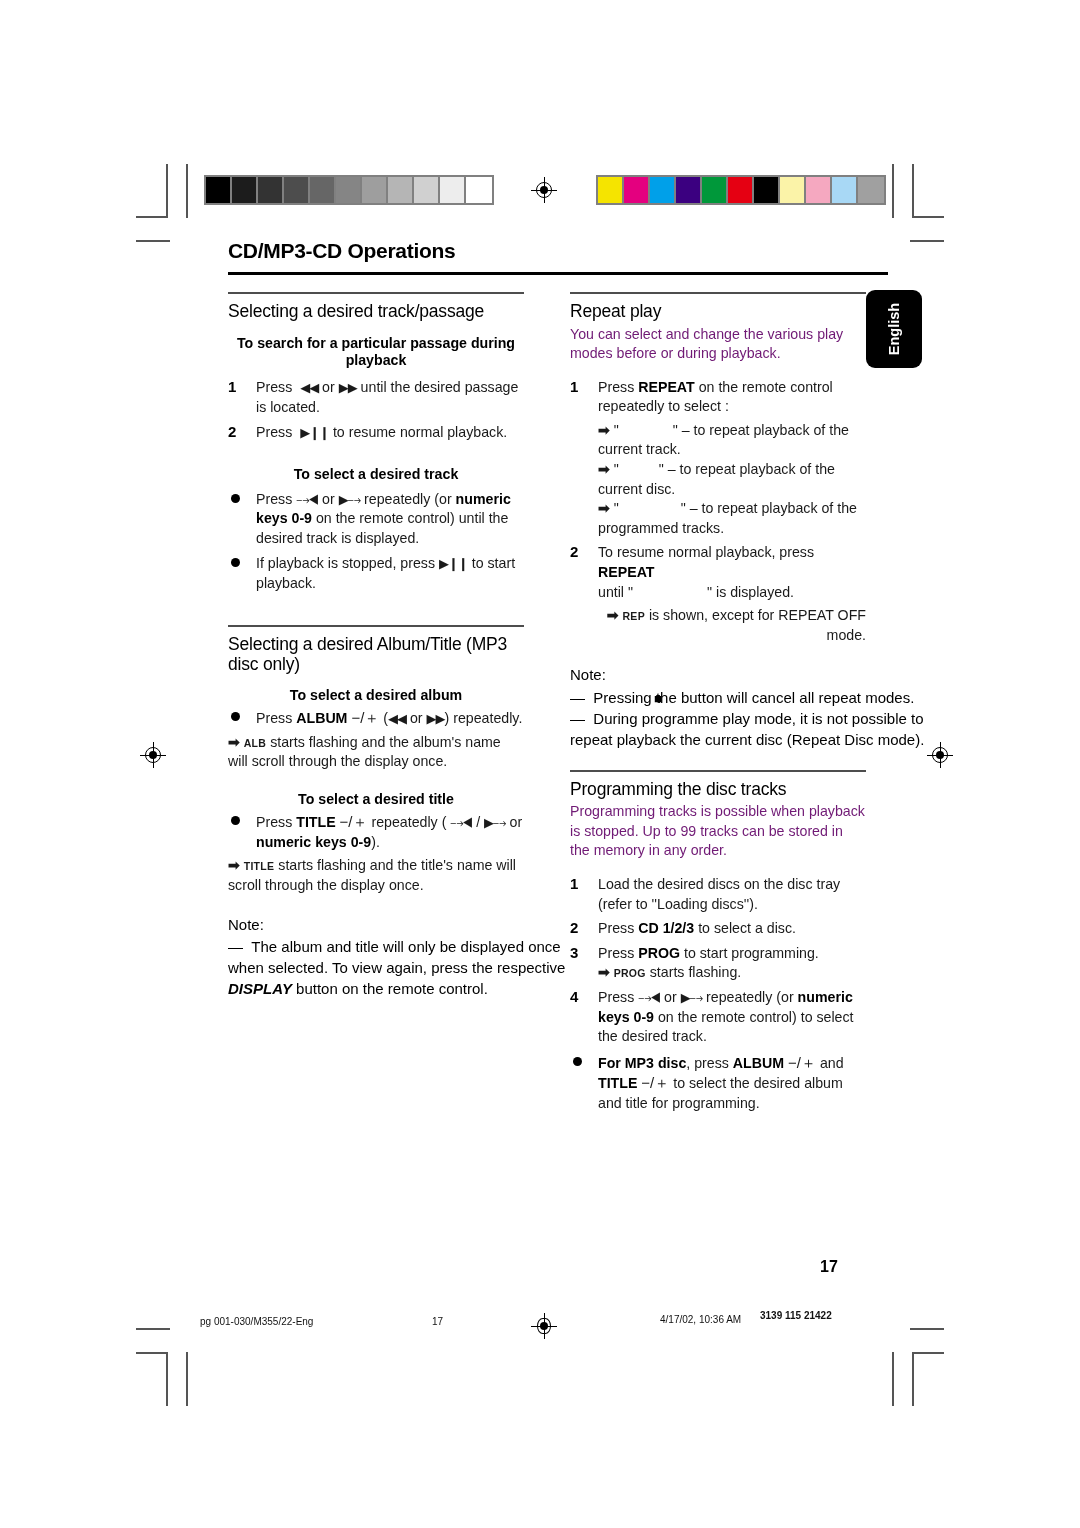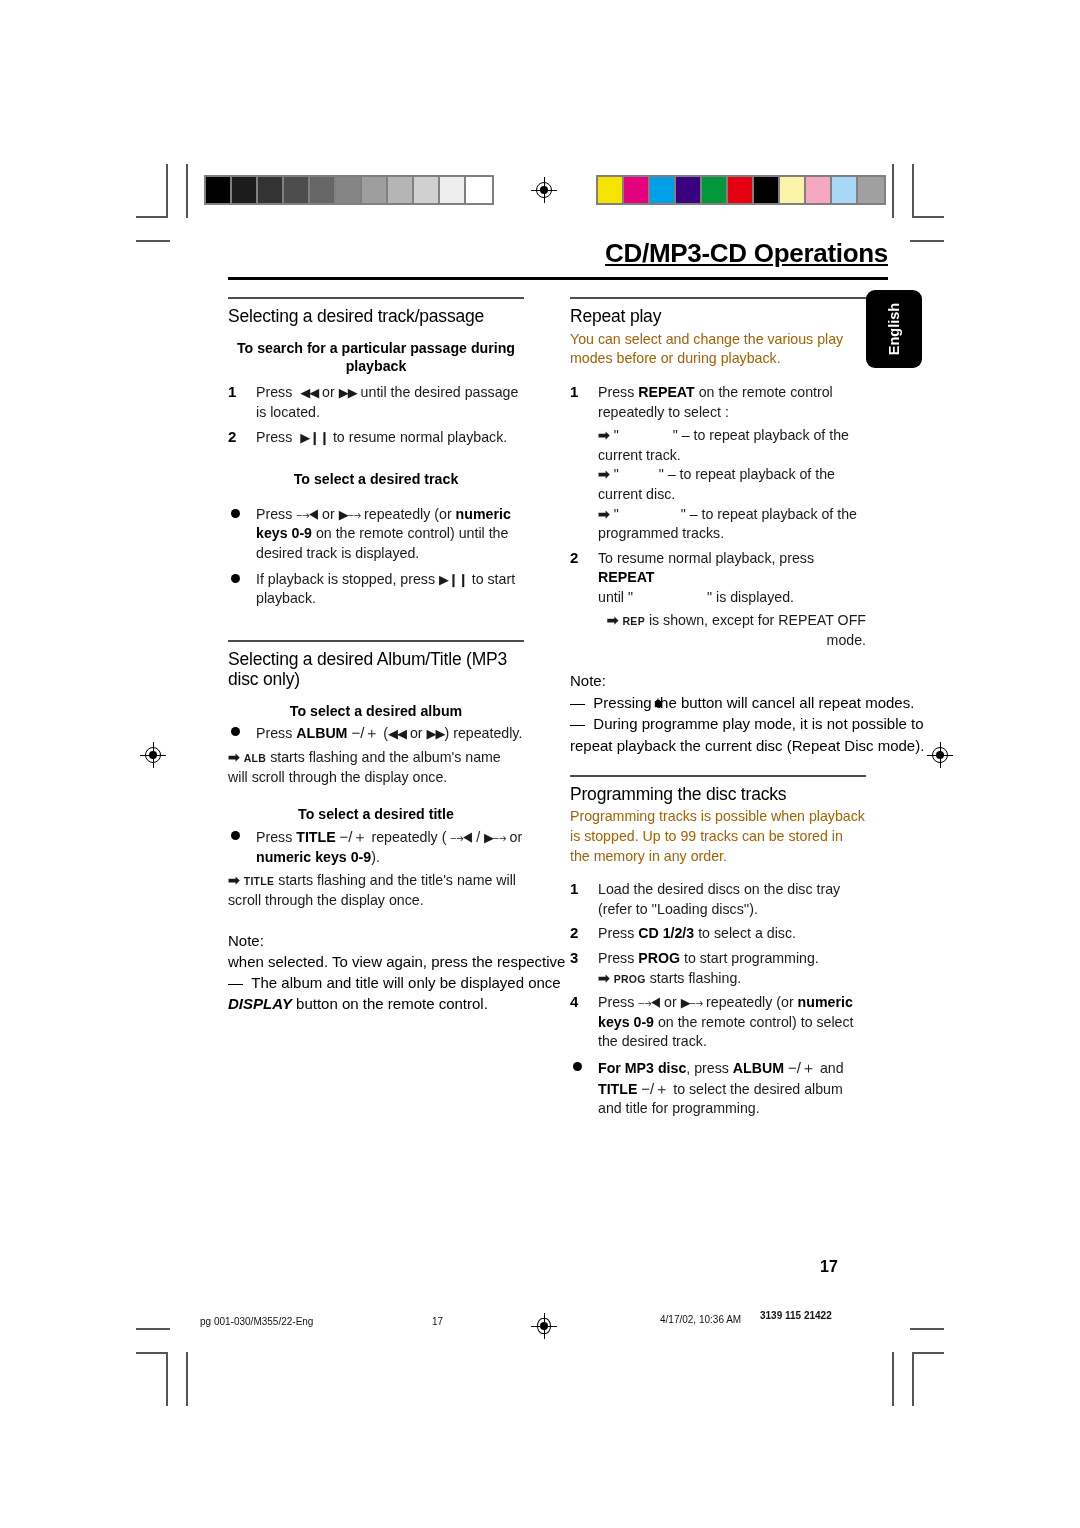--- a/index.html
+++ b/index.html
@@ -30,48 +30,46 @@
 
   
   .barstrip { position:absolute; display:flex; border:2px solid #808080; box-sizing:border-box; }
   .barstrip .sw { width:26px; height:100%; border-right:2px solid #808080; box-sizing:border-box; }
   .barstrip .sw:last-child { border-right:none; }
 
   
   .content { position:absolute; left:228px; top:240px; width:660px; }
 
   .doc-title {
-    text-align:right;
-    font-size:26px;
+    font-size:21px;
     font-weight:bold;
     letter-spacing:-0.3px;
     margin:0 0 10px 0;
     line-height:1.05;
-    text-decoration:underline;
   }
   .title-rule { height:3px; background:#000; margin-bottom:17px; }
 
   .cols { position:relative; }
   .col { position:absolute; top:0; width:296px; }
   .col-left  { left:0; }
   .col-right { left:342px; }
 
   .sec-rule { height:2px; background:#4d4d4d; margin-bottom:7px; }
   h2.sec-head {
     font-size:17.5px; font-weight:normal; margin:0 0 13px 0;
     line-height:1.17; letter-spacing:-0.2px;
   }
   h3.sub-head {
     font-size:14.2px; font-weight:bold; margin:0 0 3px 0;
     line-height:1.25;
     text-align:center;
   }
   p.body {
     font-size:14.2px; margin:0 0 3px 0; line-height:1.38;
-    color:#a16207; font-weight:350;
+    color:#701a75; font-weight:350;
   }
   .spacer-sm { height:11px; }
   .spacer-md { height:19px; }
   .spacer-lg { height:27px; }
 
   
   .step { position:relative; padding-left:28px; margin-bottom:4px; }
   .step .num {
     position:absolute; left:0; top:0; width:20px;
     font-size:15px; font-weight:bold; text-align:left;
@@ -223,21 +221,21 @@
           <span class="txt">Press&nbsp; <span class="glyph">◀◀</span> or <span class="glyph">▶▶</span> until the desired passage is located.</span>
         </div>
 
         <div class="step" style="margin-top:6px;">
           <span class="num">2</span>
           <span class="txt">Press&nbsp; <span class="glyph">▶❙❙</span> to resume normal playback.</span>
         </div>
 
         <div class="spacer-md"></div>
 
-        <h3 class="sub-head" style="margin-bottom:16px;">
+        <h3 class="sub-head" style="margin-bottom:6px;">
           <span>To select a desired track</span>
         </h3>
 
         <div class="step">
           <span class="bul"></span>
           <span class="txt">Press <span class="glyph">⤍◀</span> or <span class="glyph">▶⤍</span> repeatedly (or <b>numeric keys 0-9</b> on the remote control) until the desired track is displayed.</span>
         </div>
 
         <div class="step" style="margin-top:6px;">
           <span class="bul"></span>
@@ -277,25 +275,25 @@
           <span class="arrow">➡</span>
           <span class="ind">TITLE</span>
           <span>starts flashing and the title's name will scroll through the display once.</span>
         </div>
 
         <div class="spacer-md"></div>
 
         <div class="note">
           <div>Note:</div>
           <div class="overflow-note">
-            <span>when selected. To view again, press the respective</span>
-          </div>
-          <div class="overflow-note">
             <span class="dash">—</span>
             &nbsp;<span>The album and title will only be displayed once</span>
+          </div>
+          <div class="overflow-note">
+            <span>when selected. To view again, press the respective</span>
           </div>
           <div>
             <b class="em-it">DISPLAY</b>
             <span>button on the remote control.</span>
           </div>
         </div>
 
       </div>
 
       <div class="col col-right">

